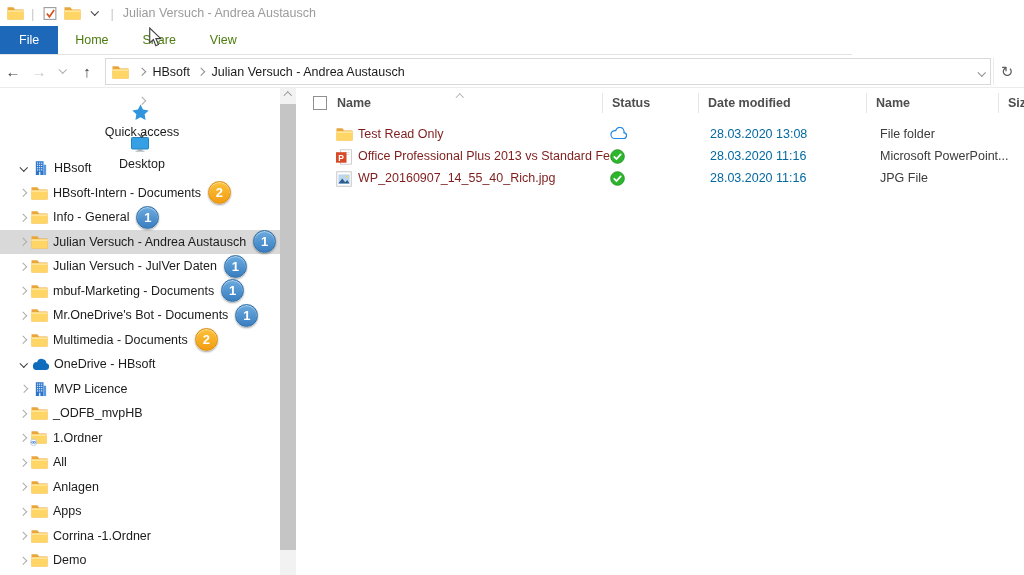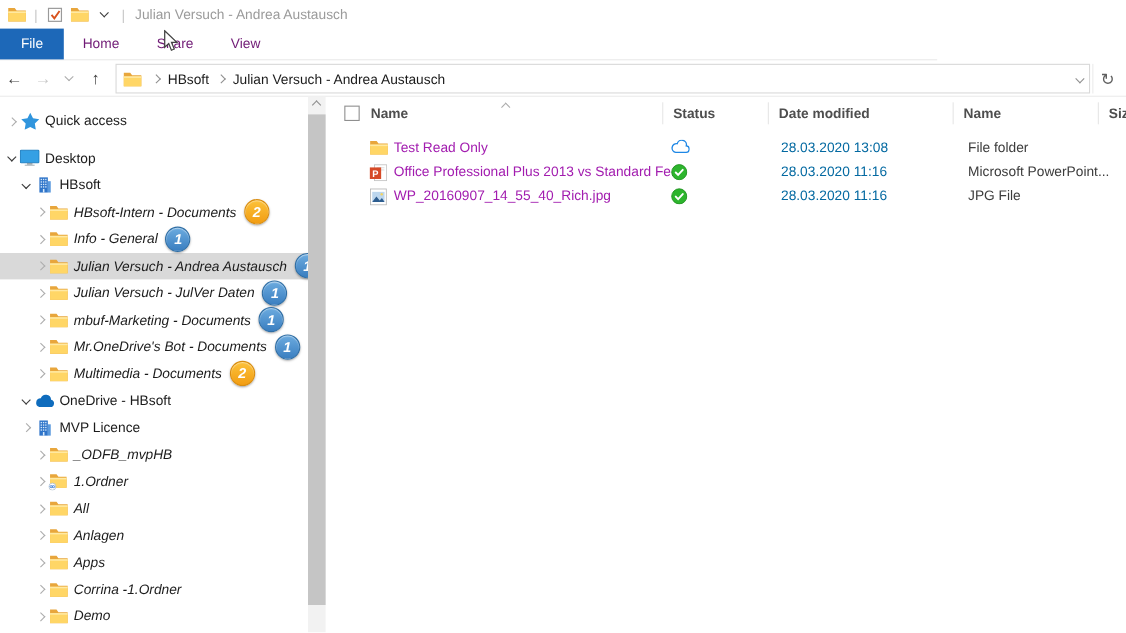--- a/index.html
+++ b/index.html
@@ -11,21 +11,21 @@
   .titlebar { position:absolute; left:0; top:0; width:1024px; height:26px;
               display:flex; align-items:center; padding-left:4px; background:#fff; }
   .titlebar .sep { color:#c9c9c9; font-size:13px; margin:0 5px; }
   .qat-btn { display:flex; align-items:center; justify-content:center; width:22px; height:20px; }
   .qat-caret { width:5px; height:5px; }
   .win-title { color:#9b9b9b; font-size:12.5px; margin-left:4px; white-space:nowrap; }
 
   
   .tabbar { position:absolute; left:0; top:26px; width:852px; height:29px;
             display:flex; align-items:stretch; background:#fff; border-bottom:1px solid #e3e3e3; }
-  .tab { display:flex; align-items:center; padding:0 17px; font-size:12.5px; color:#701a75; }
+  .tab { display:flex; align-items:center; padding:0 17px; font-size:12.5px; color:#4d7c0f; }
   .tab.active { background:#1d68b8; color:#fff; padding:0 19px; }
 
   
   .navbar { position:absolute; left:0; top:55px; width:1024px; height:33px;
             display:flex; align-items:center; background:#fff; border-bottom:1px solid #ececec; }
   .nav-btn { width:26px; height:26px; display:flex; align-items:center; justify-content:center;
              font-size:15px; color:#3f3f3f; }
   .nav-btn.disabled { color:#c9c9c9; }
   .nav-chev { width:22px; display:flex; align-items:center; justify-content:center; }
   .addressbox { position:absolute; left:105px; top:3px; height:27px; width:886px;
@@ -50,21 +50,21 @@
   
   .sidebar { position:absolute; left:0; top:88px; width:280px; bottom:0; overflow:hidden;
              padding-top:10px; }
   .tree-row { height:24.5px; display:flex; align-items:center; font-size:12.5px; color:#1b1b1b;
               white-space:nowrap; }
   .tree-row.selected { background:#d9d9d9; }
   .tree-row .expander { width:13px; display:flex; justify-content:center; flex:none; }
   .tree-row .tree-icon { width:20px; display:flex; justify-content:center; align-items:center; flex:none; margin-right:4px; }
   .tree-row .tree-label { line-height:24px; }
   .tree-spacer { height:9px; }
-  .d0 { padding-left:4px; } .d1 { padding-left:17px; } .d2 { padding-left:30px;font-style:italic; }
+  .d0 { padding-left:4px;flex-direction:column; } .d1 { padding-left:17px; } .d2 { padding-left:16px; }
 
   .badge { flex:none; width:23px; height:23px; border-radius:50%; margin-left:7px;
            display:flex; align-items:center; justify-content:center;
            color:#fff; font-size:13px; font-weight:bold;
            box-shadow:0 1px 2px rgba(0,0,0,0.35), inset 0 1px 1px rgba(255,255,255,0.5); }
   .badge.blue   { background:linear-gradient(#6cabdf,#3a7ec0); border:1px solid #2e6da4; }
   .badge.orange { background:linear-gradient(#fcc23a,#f29d13); border:1px solid #d98d10; }
 
   
   .vscroll { position:absolute; left:280px; top:88px; width:16px; bottom:0; background:#f2f2f2; }
@@ -77,21 +77,21 @@
   .list-header { position:relative; height:30px; font-size:12.5px; color:#4e4e4e;font-weight:bold; }
   .hcell { position:absolute; top:8px; white-space:nowrap; }
   .hsep { position:absolute; top:5px; width:1px; height:20px; background:#e6e6e6; }
   .hdr-checkbox { position:absolute; left:13px; top:8px; width:14px; height:14px;
                   border:1px solid #8f8f8f; background:#fff; }
   .sort-caret { position:absolute; left:157px; top:1px; }
 
   .file-row { position:relative; height:22px; font-size:12.5px; color:#1b1b1b; }
   .fcell { position:absolute; top:3px; white-space:nowrap; }
   .f-icon   { left:36px; top:3px; }
-  .f-name   { left:58px; color:#a21caf; }
+  .f-name   { left:58px; color:#7f1d1d; }
   .f-status { left:310px; top:3px; }
   .f-date   { left:410px; color:#0369a1; }
   .f-type   { left:580px; color:#3c3c3c; }
   .rows-pad { height:6px; }
 
   
   .cursor { position:absolute; left:148px; top:27px; z-index:20; pointer-events:none; }
 </style>
 </head>
 <body>

